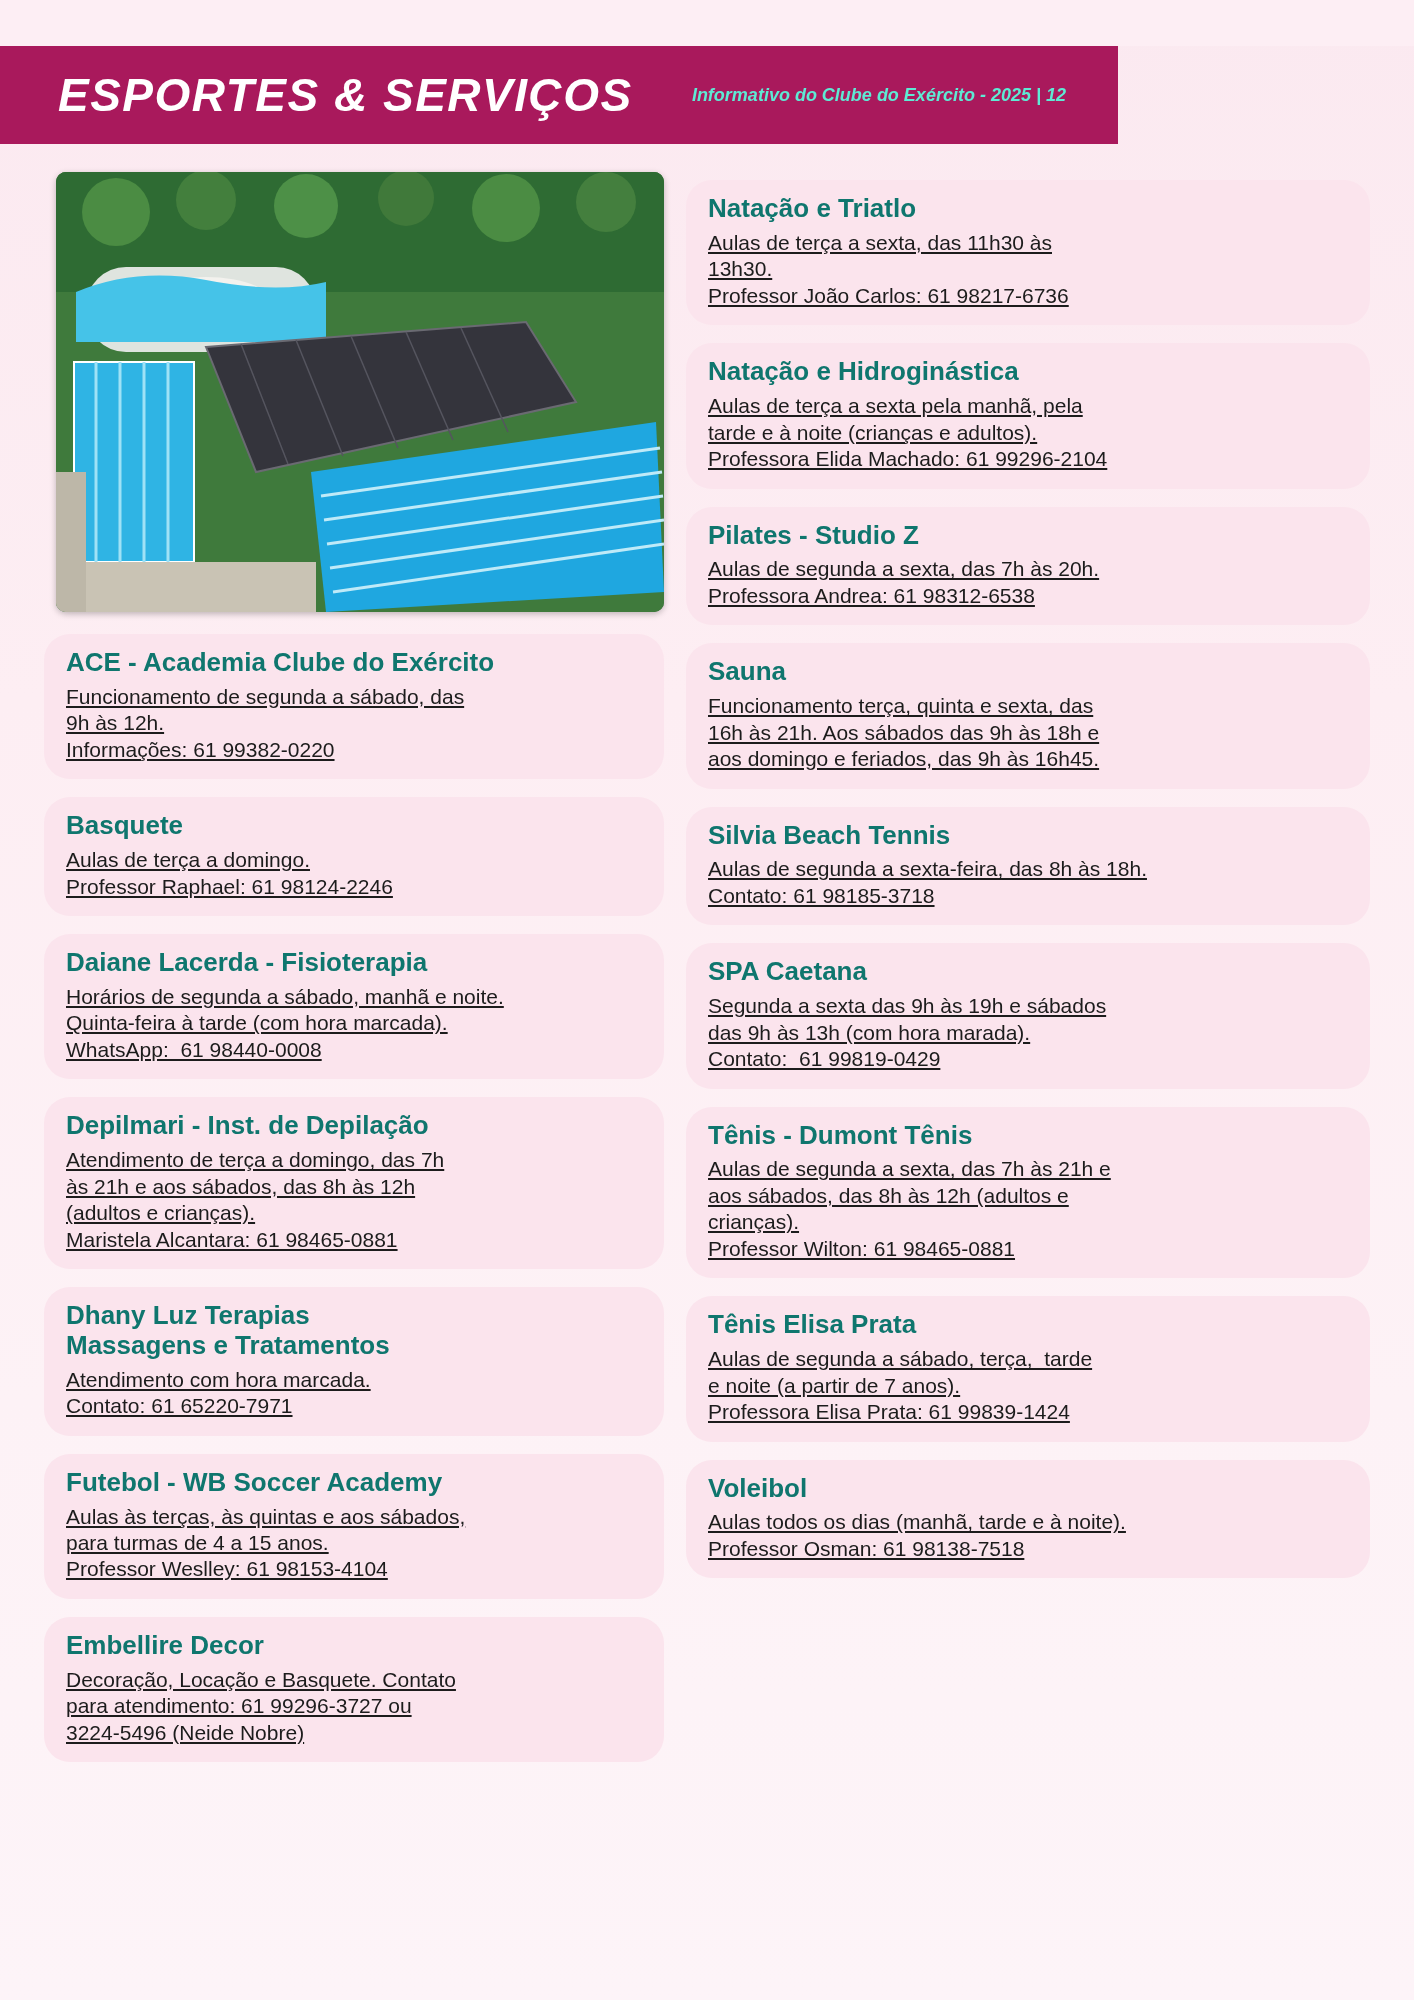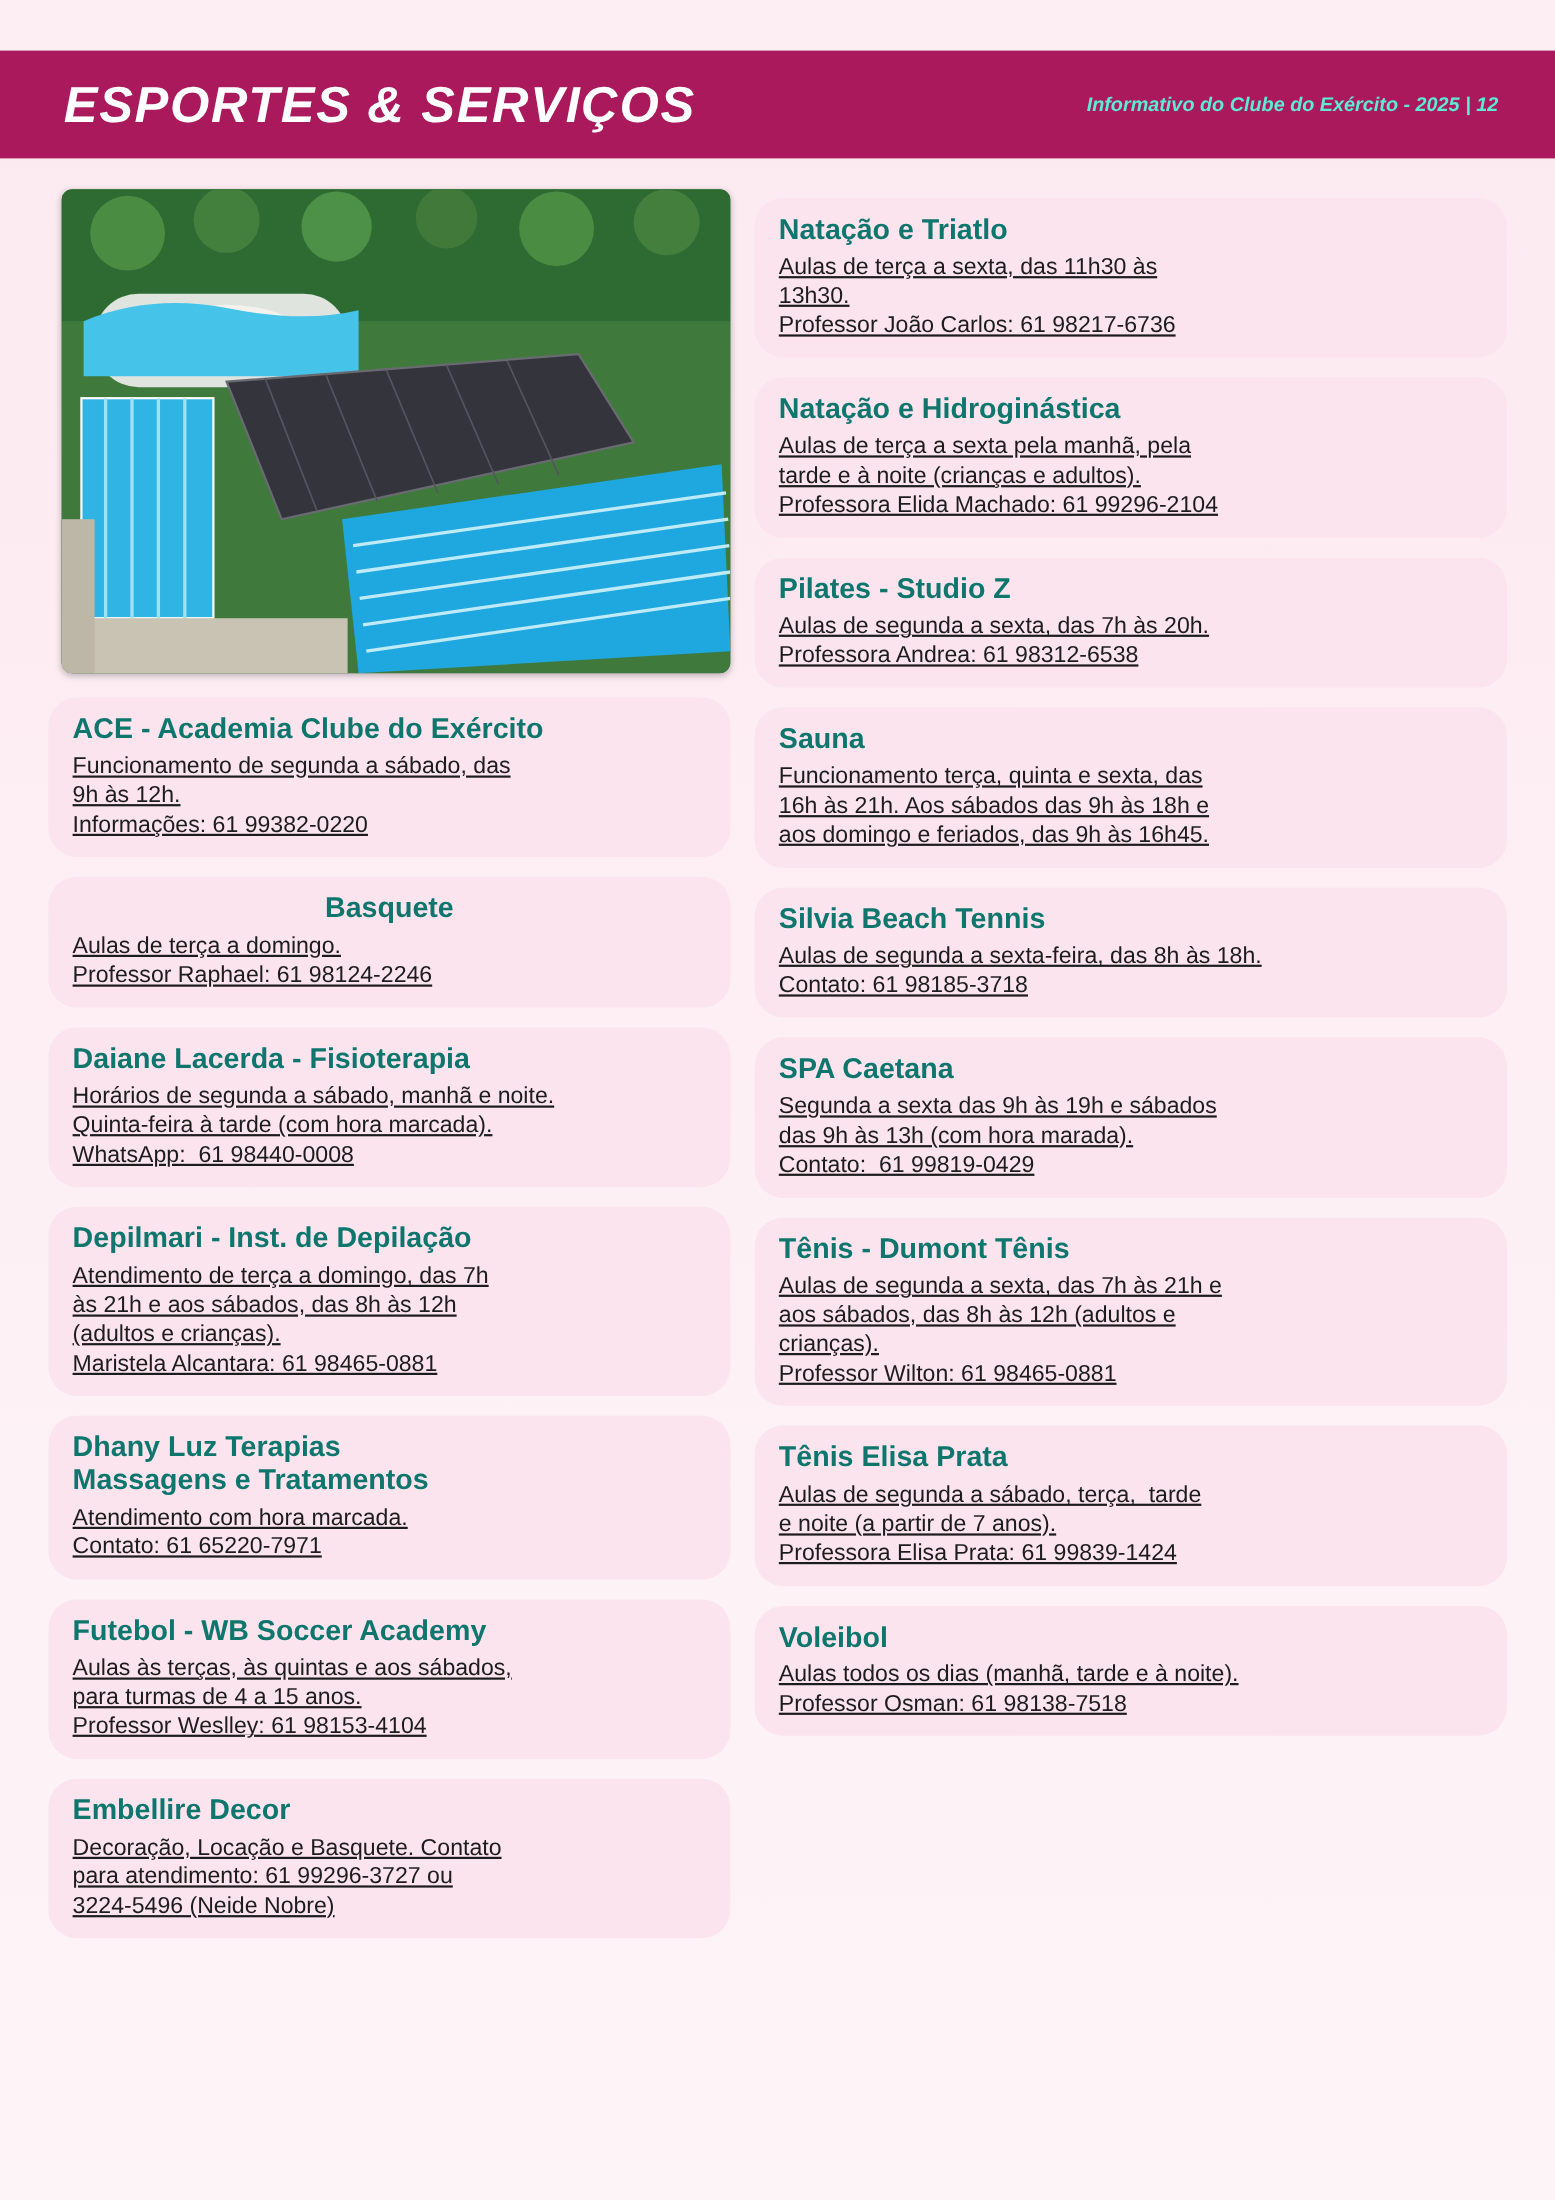--- a/index.html
+++ b/index.html
@@ -22,21 +22,21 @@
     position: absolute;
     top: 0; left: 0; right: 0;
     height: 46px;
     background: #fdeef4;
   }
   
   .header {
     position: absolute;
     top: 46px;
     left: 0;
-    width: 1414px;
+    width: 1118px;
     height: 98px;
     background: #a9195c;
     display: flex;
     align-items: center;
     justify-content: space-between;
     padding: 0 52px 0 58px;
   }
   .header-title {
     color: #ffffff;
     font-size: 46px;
@@ -177,21 +177,21 @@
       <div id="left-cards">
           <div class="card">
             <div class="card-title" style="white-space: pre-line;">ACE - Academia Clube do Exército</div>
             <div class="card-body">
               <div>Funcionamento de segunda a sábado, das</div>
               <div>9h às 12h.</div>
               <div>Informações: 61 99382-0220</div>
             </div>
           </div>
           <div class="card">
-            <div class="card-title" style="white-space: pre-line; text-align: center;">Basquete</div>
+            <div class="card-title" style="white-space: pre-line;">Basquete</div>
             <div class="card-body">
               <div>Aulas de terça a domingo.</div>
               <div>Professor Raphael: 61 98124-2246</div>
             </div>
           </div>
           <div class="card">
             <div class="card-title" style="white-space: pre-line;">Daiane Lacerda - Fisioterapia</div>
             <div class="card-body">
               <div>Horários de segunda a sábado, manhã e noite.</div>
               <div>Quinta-feira à tarde (com hora marcada).</div>

